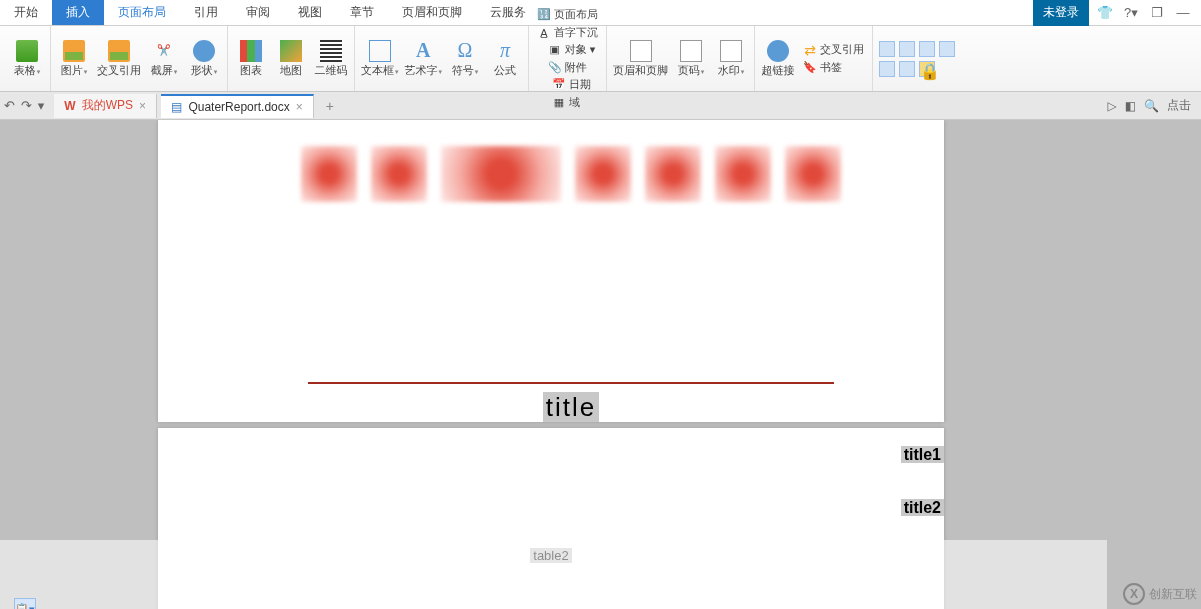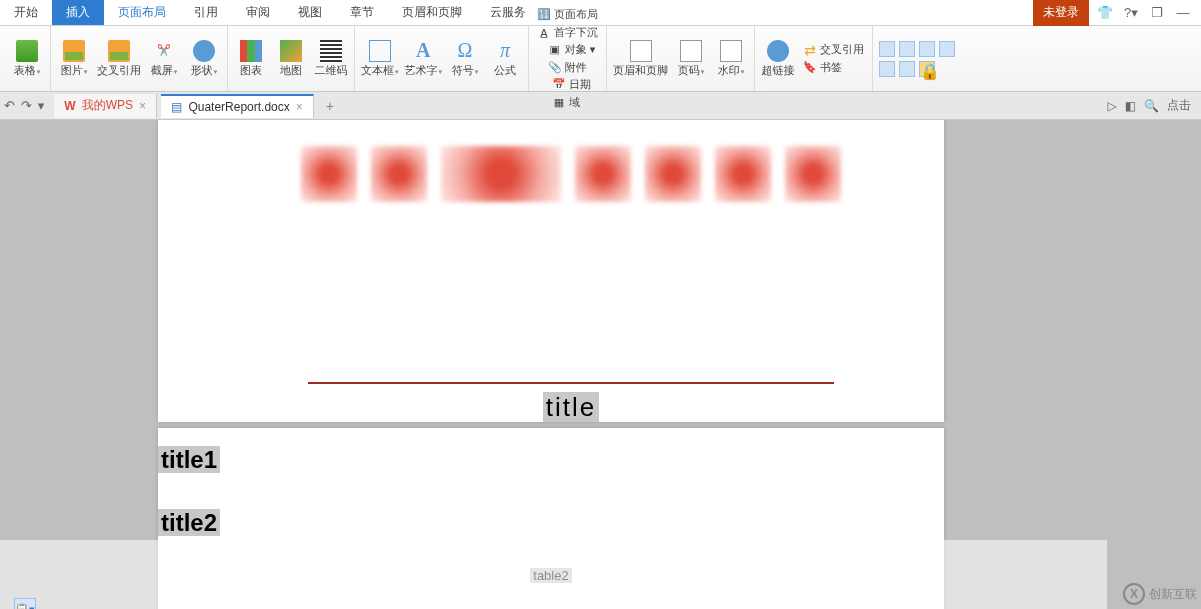--- a/index.html
+++ b/index.html
@@ -5,21 +5,21 @@
 * { margin: 0; padding: 0; box-sizing: border-box; font-family: "Microsoft YaHei", sans-serif; }
 body { width: 1201px; height: 609px; background: #fff; overflow: hidden; position: relative; }
 
 
 .menubar { height: 26px; background: #fff; display: flex; align-items: stretch; justify-content: space-between; border-bottom: 1px solid #d0d0d0; }
 .menu-left { display: flex; }
 .menu-item { padding: 6px 14px; font-size: 12px; color: #444; display: flex; align-items: center; cursor: pointer; }
 .menu-item.active { background: #2f7dd1; color: #fff; }
 .menu-item.highlight { color: #2f7dd1; }
 .menu-right { display: flex; align-items: center; gap: 6px; padding-right: 8px; }
-.login-btn { background: #c2410c; color: #fff; font-size: 12px; padding: 0 10px; height: 26px; display: flex; align-items: center; }
+.login-btn { background: #0369a1; color: #fff; font-size: 12px; padding: 0 10px; height: 26px; display: flex; align-items: center; }
 .win-icon { width: 20px; height: 20px; display: flex; align-items: center; justify-content: center; color: #666; font-size: 13px; }
 
 
 .ribbon { height: 66px; background: linear-gradient(#fdfdfd,#f3f3f3); border-bottom: 1px solid #c8c8c8; display: flex; align-items: center; padding: 0 4px; }
 .rgroup { display: flex; flex-direction: column; align-items: center; justify-content: center; height: 100%; padding: 0 6px; border-right: 1px solid #dcdcdc; }
 .rgroup:last-child { border-right: none; }
 .rrow { display: flex; gap: 6px; align-items: center; }
 .ritem { display: flex; flex-direction: column; align-items: center; font-size: 11px; color: #444; cursor: pointer; min-width: 34px; }
 .ritem .ic { width: 22px; height: 22px; display: flex; align-items: center; justify-content: center; margin-bottom: 1px; }
 .ritem .arrow { font-size: 7px; color: #888; margin-left: 1px; }
@@ -62,21 +62,21 @@
 .page1 { top: 0; height: 302px; padding-left: 40px; }
 .page2 { top: 308px; height: 260px; }
 
 .blurred-row { display: flex; gap: 14px; justify-content: center; padding-top: 26px; }
 .blur-block { width: 56px; height: 56px; background: radial-gradient(circle,#e14a3b 20%,#f5a9a1 60%,#fde8e6 100%); filter: blur(2px); image-rendering: pixelated; }
 .blur-block.w2 { width: 120px; }
 
 .redline { height: 2px; background: #a02a1f; margin: 180px 110px 8px 110px; }
 .doc-title { text-align: center; font-family: "Courier New", monospace; font-size: 26px; letter-spacing: 2px; }
 .doc-title span, .doc-h span, .doc-small span { background: #c8c8c8; padding: 0 3px; }
-.doc-h { text-align: left; font-family: "Courier New", monospace; font-size: 24px; font-weight: bold; margin-top: 18px; }
+.doc-h { text-align: right; font-family: "Courier New", monospace; font-size: 16px; font-weight: bold; margin-top: 18px; }
 .doc-small { text-align: center; font-family: "Courier New", monospace; font-size: 13px; margin-top: 30px; }
 
 
 .overlay-band { position: absolute; left: 0; width: 1107px; top: 420px; height: 102px; background: rgba(255,255,255,0.55); pointer-events: none; }
 .overlay-icon { position: absolute; left: 14px; top: 478px; width: 22px; height: 22px; background: #d7e7fb; border: 1px solid #9bc0ea; display: flex; align-items: center; justify-content: center; font-size: 11px; color: #3a78c2; }
 
 
 .watermark { position: absolute; right: 4px; bottom: 4px; color: #888; font-size: 12px; display: flex; align-items: center; gap: 4px; }
 .watermark .logo { width: 22px; height: 22px; border: 2px solid #888; border-radius: 50%; display: flex; align-items: center; justify-content: center; font-weight: bold; }
 

